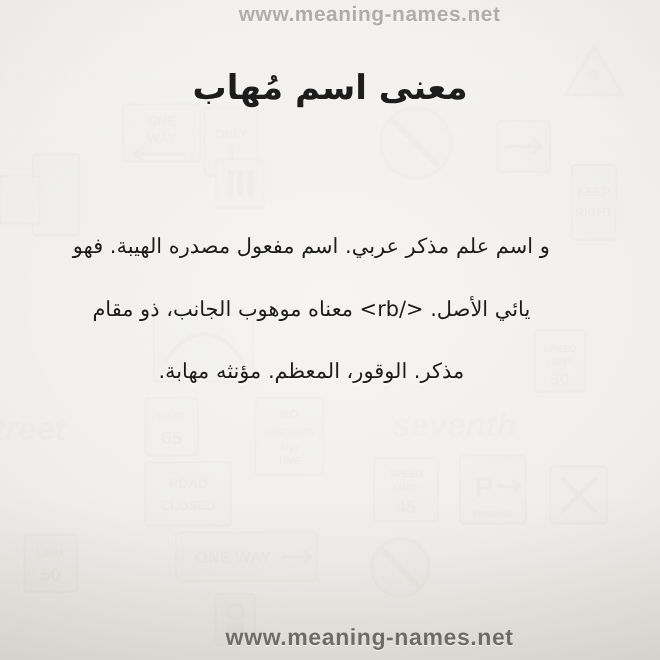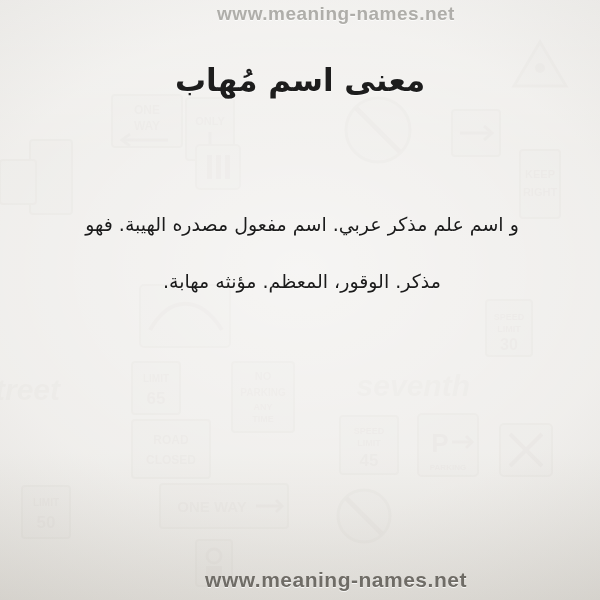--- a/index.html
+++ b/index.html
@@ -83,21 +83,21 @@
     color: #1d1d1d;
     direction: rtl;
     text-shadow: 0 1px 1px rgba(255,255,255,0.6);
     margin-top: 48px;
   }
 
   
   #meaning-text {
     position: absolute;
     top: 196px;
-    left: 32px;
+    left: 13px;
     width: 540px;
     direction: rtl;
     text-align: center;
     font-size: 19px;
     line-height: 57px;
     color: #1b1b1b;
     text-shadow: 0 1px 1px rgba(255,255,255,0.55);
   }
   .meaning-line {
     display: block;
@@ -212,17 +212,18 @@
   </div>
   <div id="bg-overlay"></div>
   <div id="bg-vignette"></div>
 
   <div class="watermark" id="watermark-top">www.meaning-names.net</div>
 
   <div id="title">معنى اسم مُهاب</div>
 
   <div id="meaning-text">
     <span class="meaning-line">و اسم علم مذكر عربي. اسم مفعول مصدره الهيبة. فهو</span>
+    <span class="meaning-line">يائي الأصل. &lt;/rb&gt; معناه موهوب الجانب، ذو مقام</span>
     <span class="meaning-line">مذكر. الوقور، المعظم. مؤنثه مهابة.</span>
   </div>
 
   <div class="watermark" id="watermark-bottom">www.meaning-names.net</div>
 </div>
 
 </body></html>

